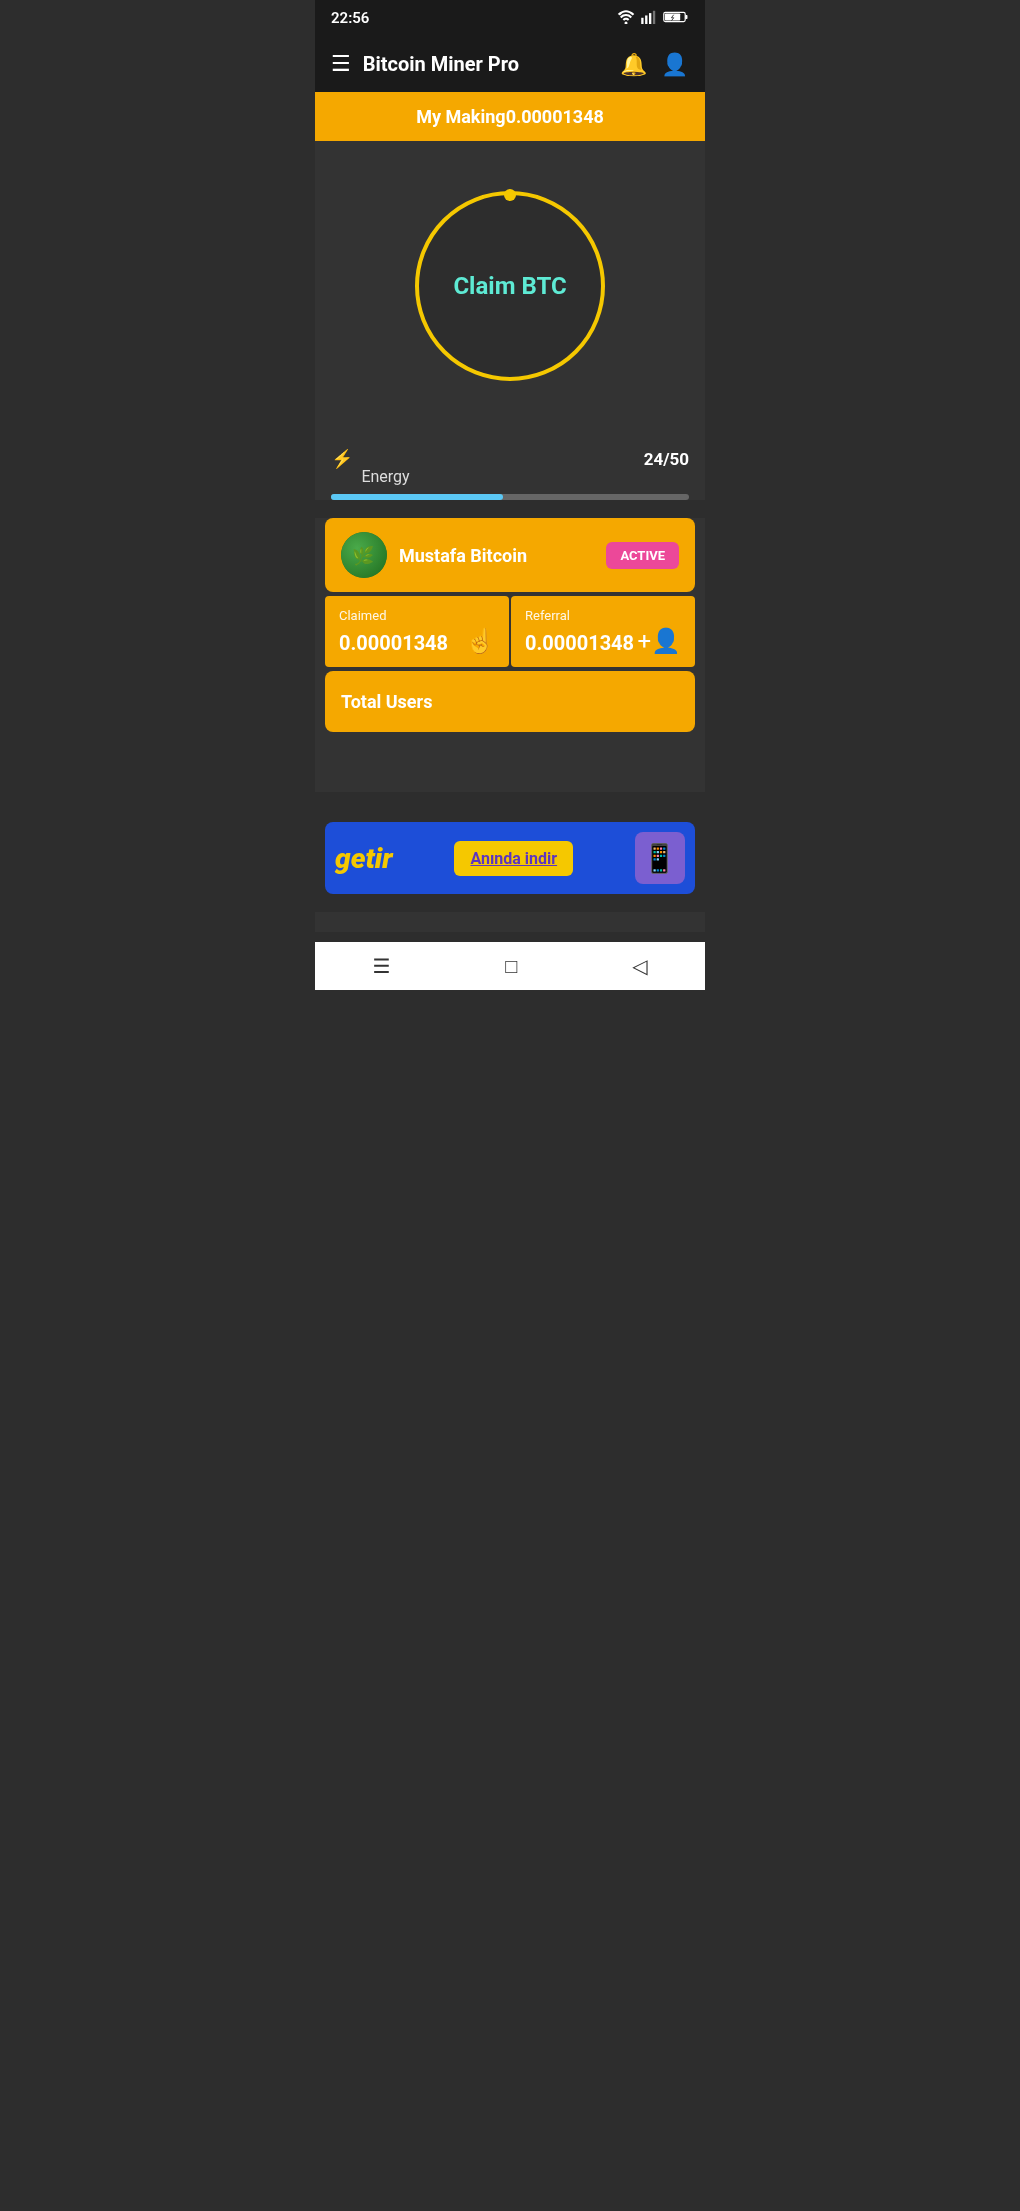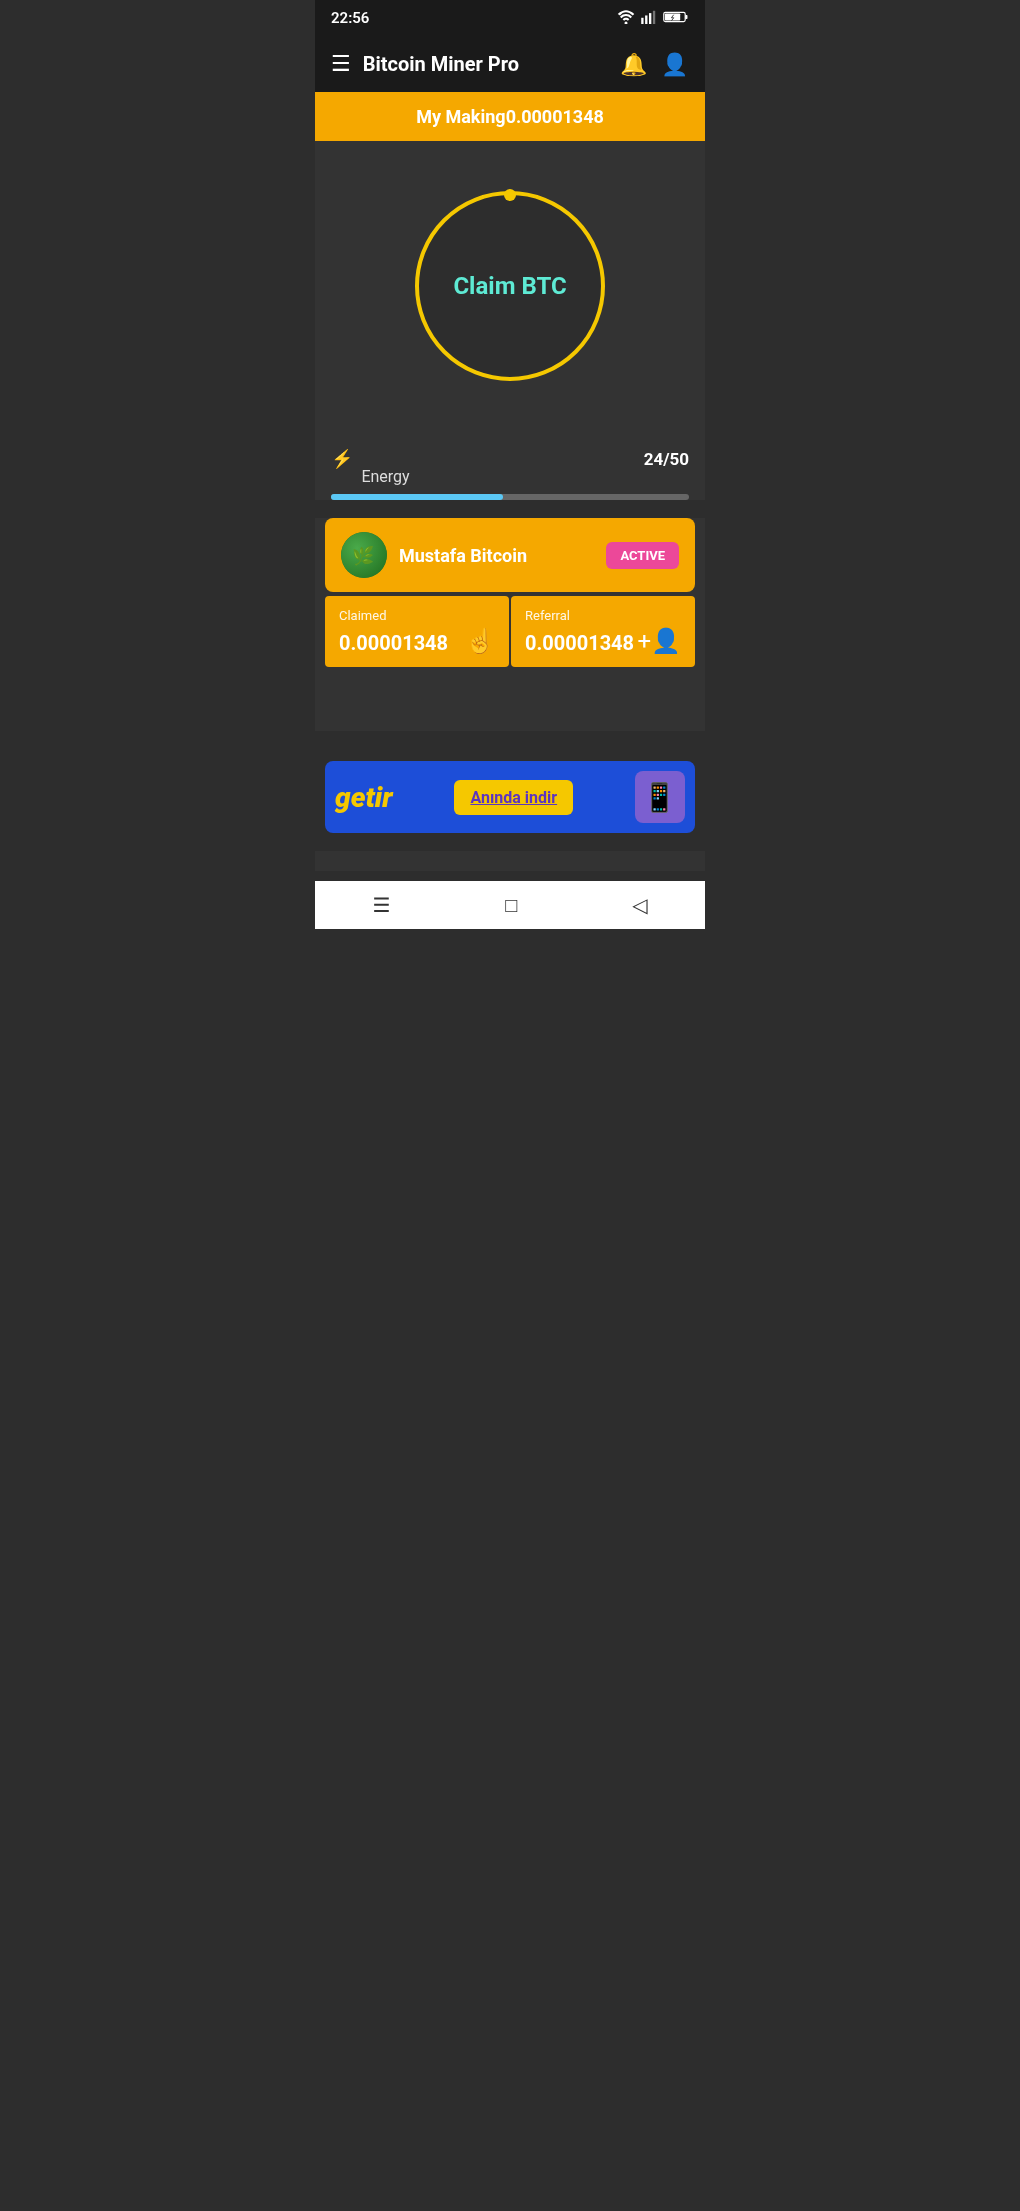--- a/index.html
+++ b/index.html
@@ -437,20 +437,23 @@
       <span class="stat-label">Referral</span>
       <div class="stat-card-inner">
         <span class="stat-value">0.00001348</span>
         <span class="stat-icon">+👤</span>
       </div>
     </div>
   </div>
 
   <div style="height:2px;"></div>
 
+  <div class="total-users-card">
+    <span class="total-users-label">Total Users</span>
+  </div>
 
 </div>
 
 <div class="spacer" style="height:60px;"></div>
 
 <div class="ad-banner">
   <span class="ad-brand">getir</span>
   <span class="ad-cta">Anında indir</span>
   <div class="ad-phone">📱</div>
 </div>

